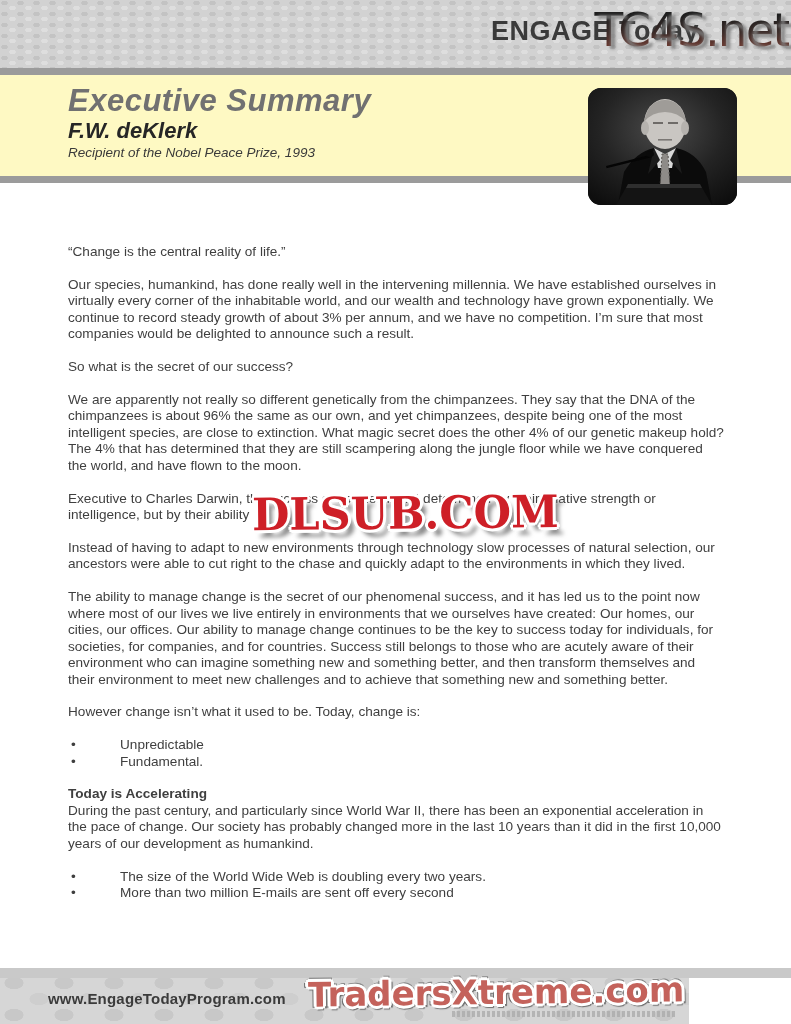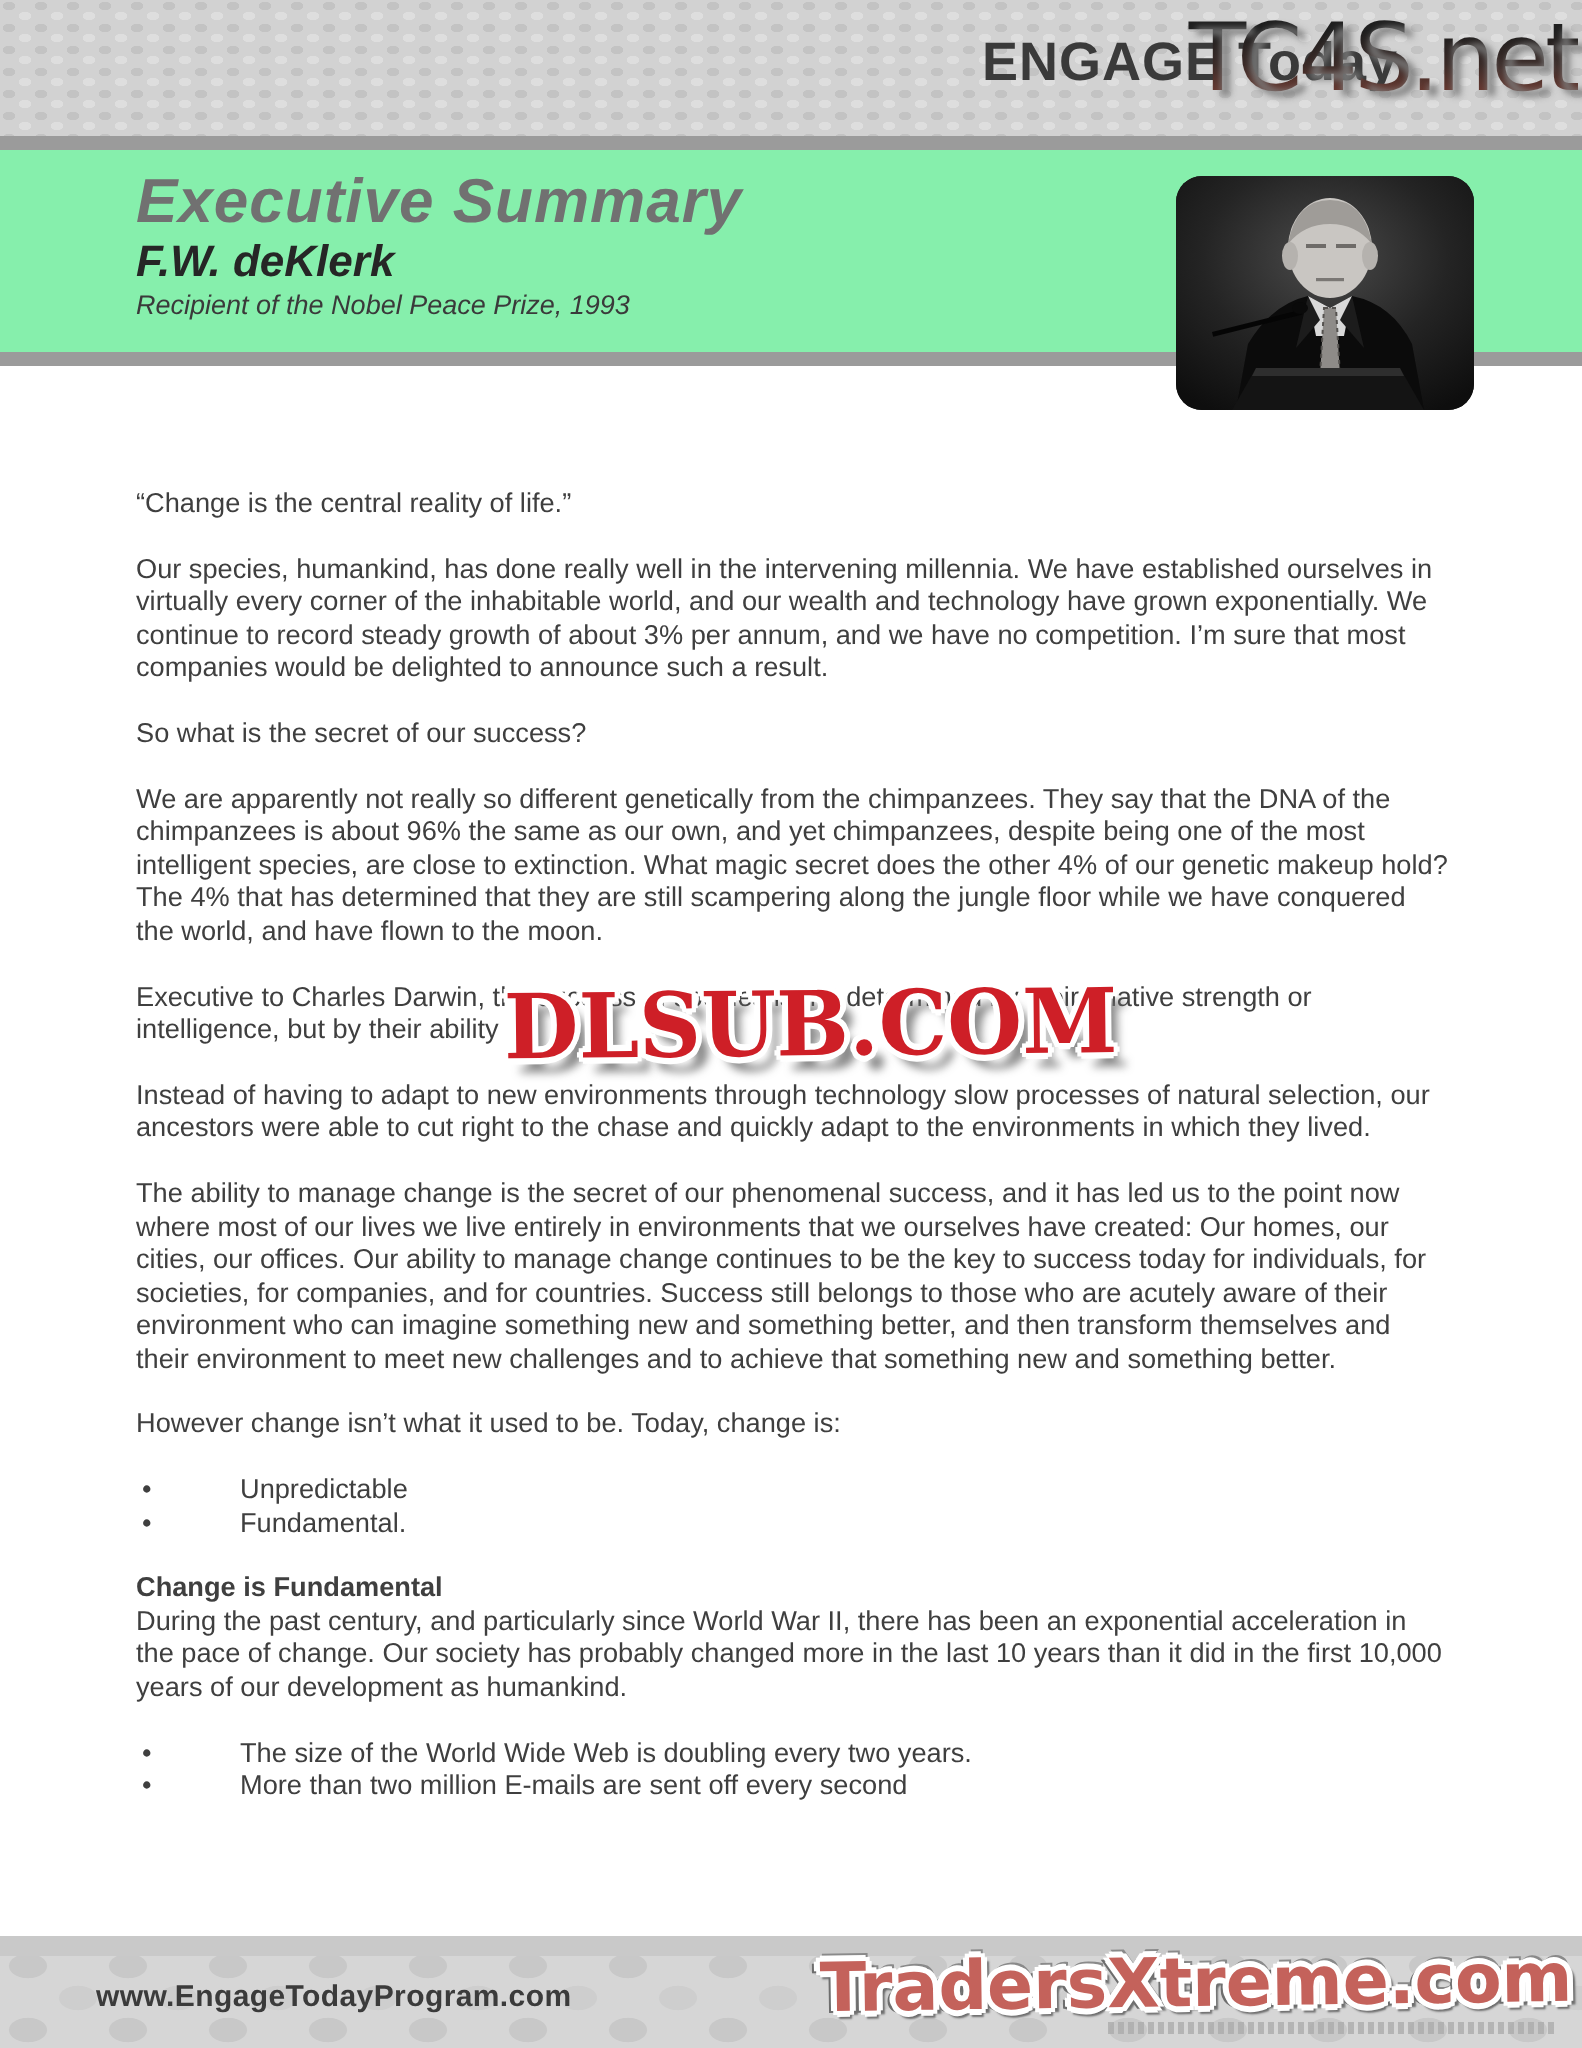--- a/index.html
+++ b/index.html
@@ -41,21 +41,21 @@
   }
 
   
   .bar{width:791px;height:7px;background:#9b9b9b;position:absolute;left:0;}
   .bar-top{top:68px;}
   .bar-title{top:176px;}
 
   
   .title-block{
     position:absolute;top:75px;left:0;width:791px;height:101px;
-    background:#86efac;
+    background:#fef9c3;
   }
   .doc-title{
     position:absolute;left:68px;top:8px;
     font-size:31px;font-weight:bold;font-style:italic;color:#717171;
     letter-spacing:0.5px;
   }
   .doc-author{
     position:absolute;left:68px;top:43px;
     font-size:22px;font-weight:bold;font-style:italic;color:#262626;
   }
@@ -94,21 +94,21 @@
     color:#ce1f27;white-space:nowrap;
     transform:rotate(-0.6deg) scaleY(1.04);
     text-shadow:
       -3px 0 0 #ffffff, 3px 0 0 #ffffff, 0 -3px 0 #ffffff, 0 3px 0 #ffffff,
       -2px -2px 0 #ffffff, 2px -2px 0 #ffffff, -2px 2px 0 #ffffff, 2px 2px 0 #ffffff,
       6px 7px 4px rgba(110,110,110,0.8);
   }
 
   
   .footer-band{
-    position:absolute;left:0;bottom:0;width:791px;height:56px;
+    position:absolute;left:0;bottom:0;width:689px;height:56px;
     background-color:#d6d6d6;
     background-image:
       radial-gradient(ellipse 14px 9px at 14px 9px, #c8c8c8 66%, rgba(0,0,0,0) 70%),
       radial-gradient(ellipse 14px 9px at 14px 9px, #cecece 66%, rgba(0,0,0,0) 70%);
     background-size:50px 32px,50px 32px;
     background-position:0 6px,25px 22px;
   }
   .footer-strip{
     position:absolute;top:0;left:0;width:791px;height:10px;
     background:#c9c9c9;
@@ -200,21 +200,21 @@
     <p>So what is the secret of our success?</p>
     <p>We are apparently not really so different genetically from the chimpanzees. They say that the DNA of the chimpanzees is about 96% the same as our own, and yet chimpanzees, despite being one of the most intelligent species, are close to extinction. What magic secret does the other 4% of our genetic makeup hold? The 4% that has determined that they are still scampering along the jungle floor while we have conquered the world, and have flown to the moon.</p>
     <p>Executive to Charles Darwin, the success of species is not determined by their relative strength or intelligence, but by their ability</p>
     <p>Instead of having to adapt to new environments through technology slow processes of natural selection, our ancestors were able to cut right to the chase and quickly adapt to the environments in which they lived.</p>
     <p>The ability to manage change is the secret of our phenomenal success, and it has led us to the point now where most of our lives we live entirely in environments that we ourselves have created: Our homes, our cities, our offices. Our ability to manage change continues to be the key to success today for individuals, for societies, for companies, and for countries. Success still belongs to those who are acutely aware of their environment who can imagine something new and something better, and then transform themselves and their environment to meet new challenges and to achieve that something new and something better.</p>
     <p>However change isn’t what it used to be. Today, change is:</p>
     <ul>
       <li>Unpredictable</li>
       <li>Fundamental.</li>
     </ul>
-    <p class="bold-head">Change is Fundamental</p>
+    <p class="bold-head">Today is Accelerating</p>
     <p>During the past century, and particularly since World War II, there has been an exponential acceleration in the pace of change. Our society has probably changed more in the last 10 years than it did in the first 10,000 years of our development as humankind.</p>
     <ul>
       <li>The size of the World Wide Web is doubling every two years.</li>
       <li>More than two million E-mails are sent off every second</li>
     </ul>
   </div>
 
   <div class="dlsub">DLSUB.COM</div>
 
   <div class="footer-band">

